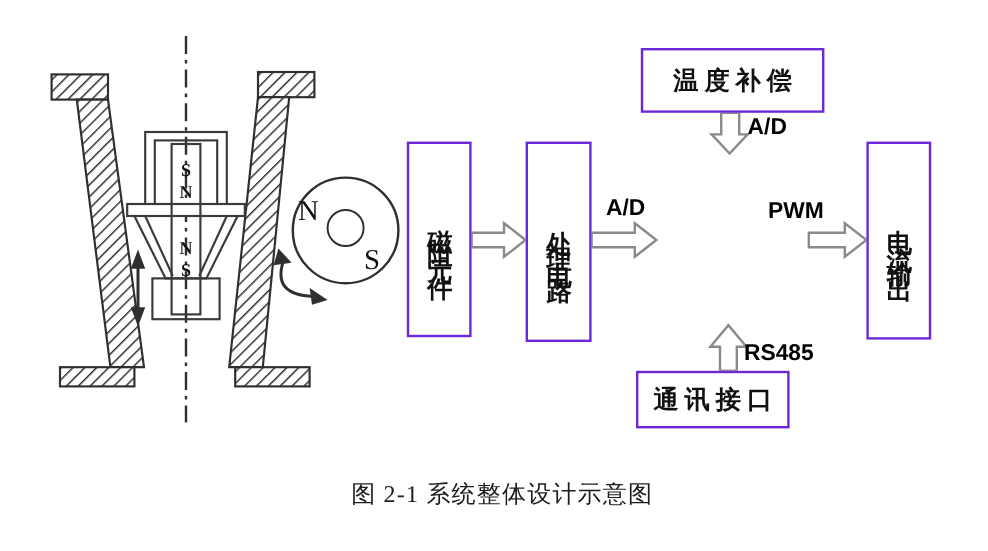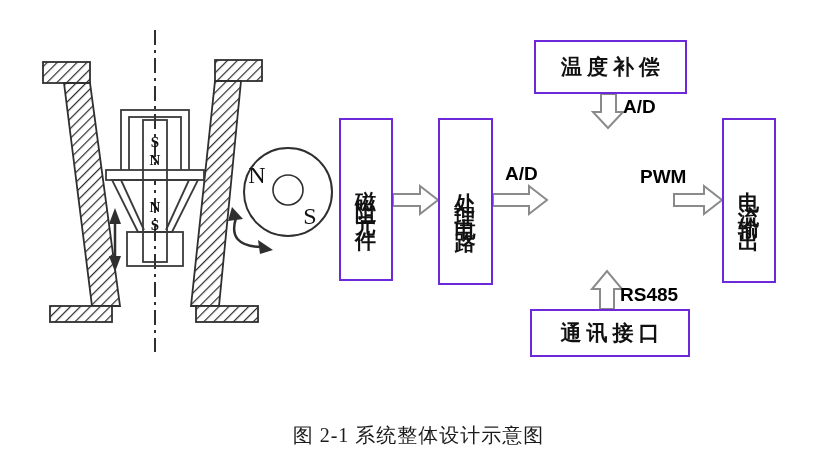--- a/index.html
+++ b/index.html
@@ -17,31 +17,31 @@
   .block .v-label{
     writing-mode:vertical-rl;text-orientation:upright;
     font-size:21px;letter-spacing:13px;line-height:1;
   }
   .block-magneto{left:339px;top:118px;width:54px;height:163px;}
   .block-process{left:438px;top:118px;width:55px;height:167px;}
   .block-mcu{left:547px;top:130px;width:127px;height:141px;}
   .block-mcu .h-label{font-size:23px;letter-spacing:3px;padding-left:3px;}
   .block-temp{left:534px;top:40px;width:153px;height:54px;}
   .block-output{left:722px;top:118px;width:54px;height:165px;}
-  .block-comm{left:530px;top:309px;width:160px;height:48px;}
+  .block-comm{left:530px;top:309px;width:128px;height:48px;}
   .signal{
     position:absolute;color:#000000;font-size:19px;font-weight:600;
     white-space:nowrap;line-height:1;
   }
   .sig-ad-top{left:623px;top:97px;}
   .sig-ad-mid{left:505px;top:164px;}
   .sig-pwm{left:640px;top:167px;}
   .sig-rs485{left:620px;top:285px;}
   .caption{
-    position:absolute;left:0;top:422px;width:100%;padding-left:14px;box-sizing:border-box;
+    position:absolute;left:0;top:398px;width:100%;padding-left:14px;box-sizing:border-box;
     text-align:center;color:#1c1c1c;font-size:20px;letter-spacing:1px;
     font-family:"Liberation Serif",serif;white-space:nowrap;
   }
 </style>
 </head>
 <body>
 
 <div class="stage">
 
   <svg class="art" width="823" height="459" viewBox="0 0 823 459">

